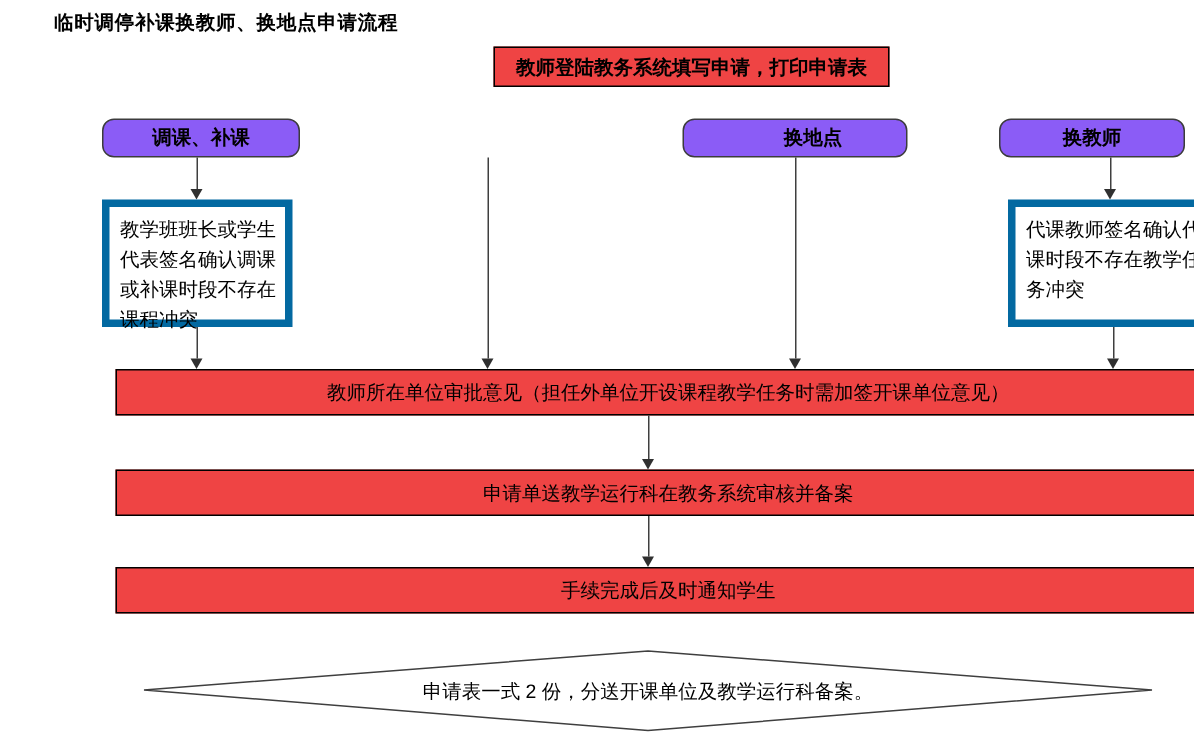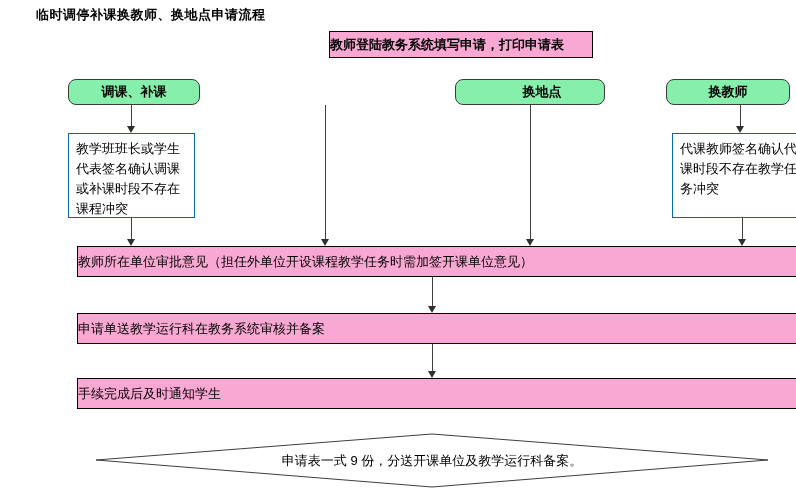--- a/index.html
+++ b/index.html
@@ -17,49 +17,49 @@
     position: absolute;
     left: 4px;
     top: 6px;
     font-size: 13px;
     font-weight: bold;
     letter-spacing: 0.5px;
     white-space: nowrap;
   }
   .box {
     position: absolute;
-    background: #f9a8d4;
+    background: #ef4444;
     border: 1px solid #000;
     box-sizing: border-box;
-    text-align: left;
+    text-align: center;
     font-size: 13px;
   }
   .start {
     left: 297px; top: 31px;
     width: 264px; height: 27px;
     line-height: 25px;
     font-weight: bold;
   }
   .rbox {
     position: absolute;
     top: 79px;
     height: 26px;
     line-height: 24px;
-    background: #86efac;
+    background: #8b5cf6;
     border: 1px solid #3c3c3c;
     border-radius: 8px;
     box-sizing: border-box;
     text-align: center;
     font-size: 13px;
     font-weight: bold;
   }
   .note {
     position: absolute;
     background: #fff;
-    border: 1px solid #0369a1;
+    border: 5px solid #0369a1;
     box-sizing: border-box;
     font-size: 13px;
     line-height: 20px;
     padding: 5px 6px 0 7px;
     text-align: left;
   }
   .wide {
     left: 45px;
     width: 737px;
     height: 31px;
@@ -142,16 +142,16 @@
   </div>
   <div>
     <div class="vline" style="left:400px; top:344px; height:27px;"></div>
     <div class="ahead" style="left:396px; top:371px;"></div>
   </div>
 
   <div class="diamond-wrap">
     <svg width="674" height="55" viewBox="0 0 674 55">
       <polygon points="337,1 673,27 337,54 1,27" fill="#ffffff" stroke="#3f3f3f" stroke-width="1"></polygon>
     </svg>
-    <div class="diamond-text">申请表一式 9 份，分送开课单位及教学运行科备案。</div>
+    <div class="diamond-text">申请表一式 2 份，分送开课单位及教学运行科备案。</div>
   </div>
 
 </div>
 
 </body></html>

